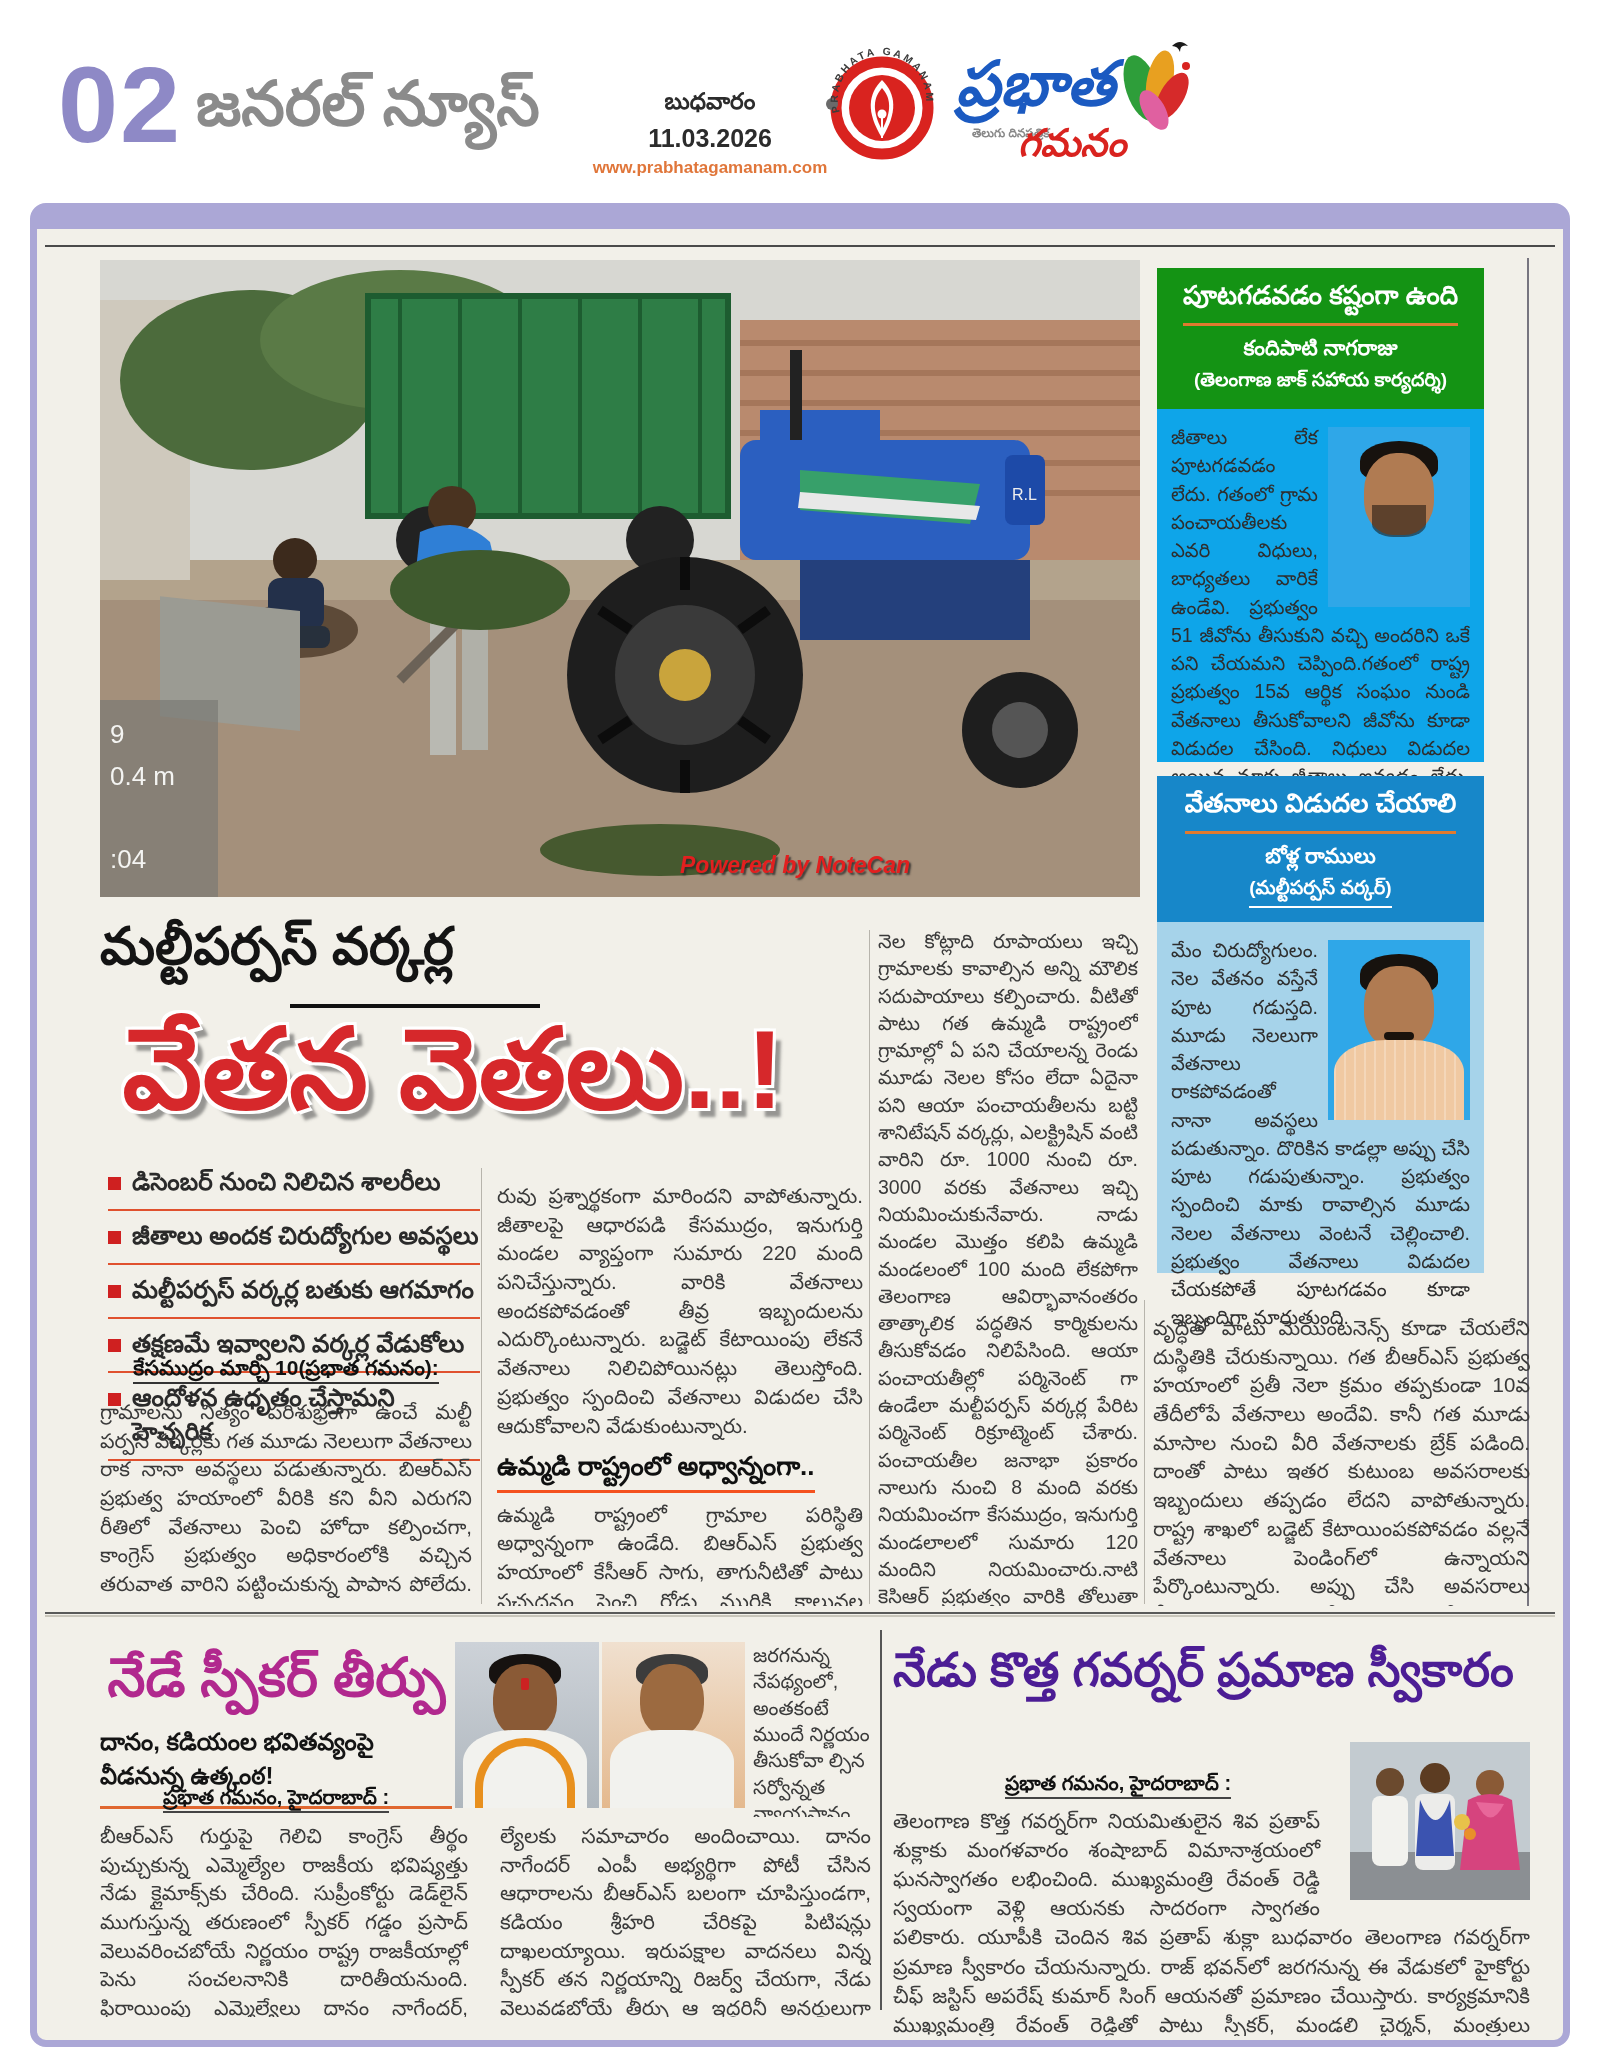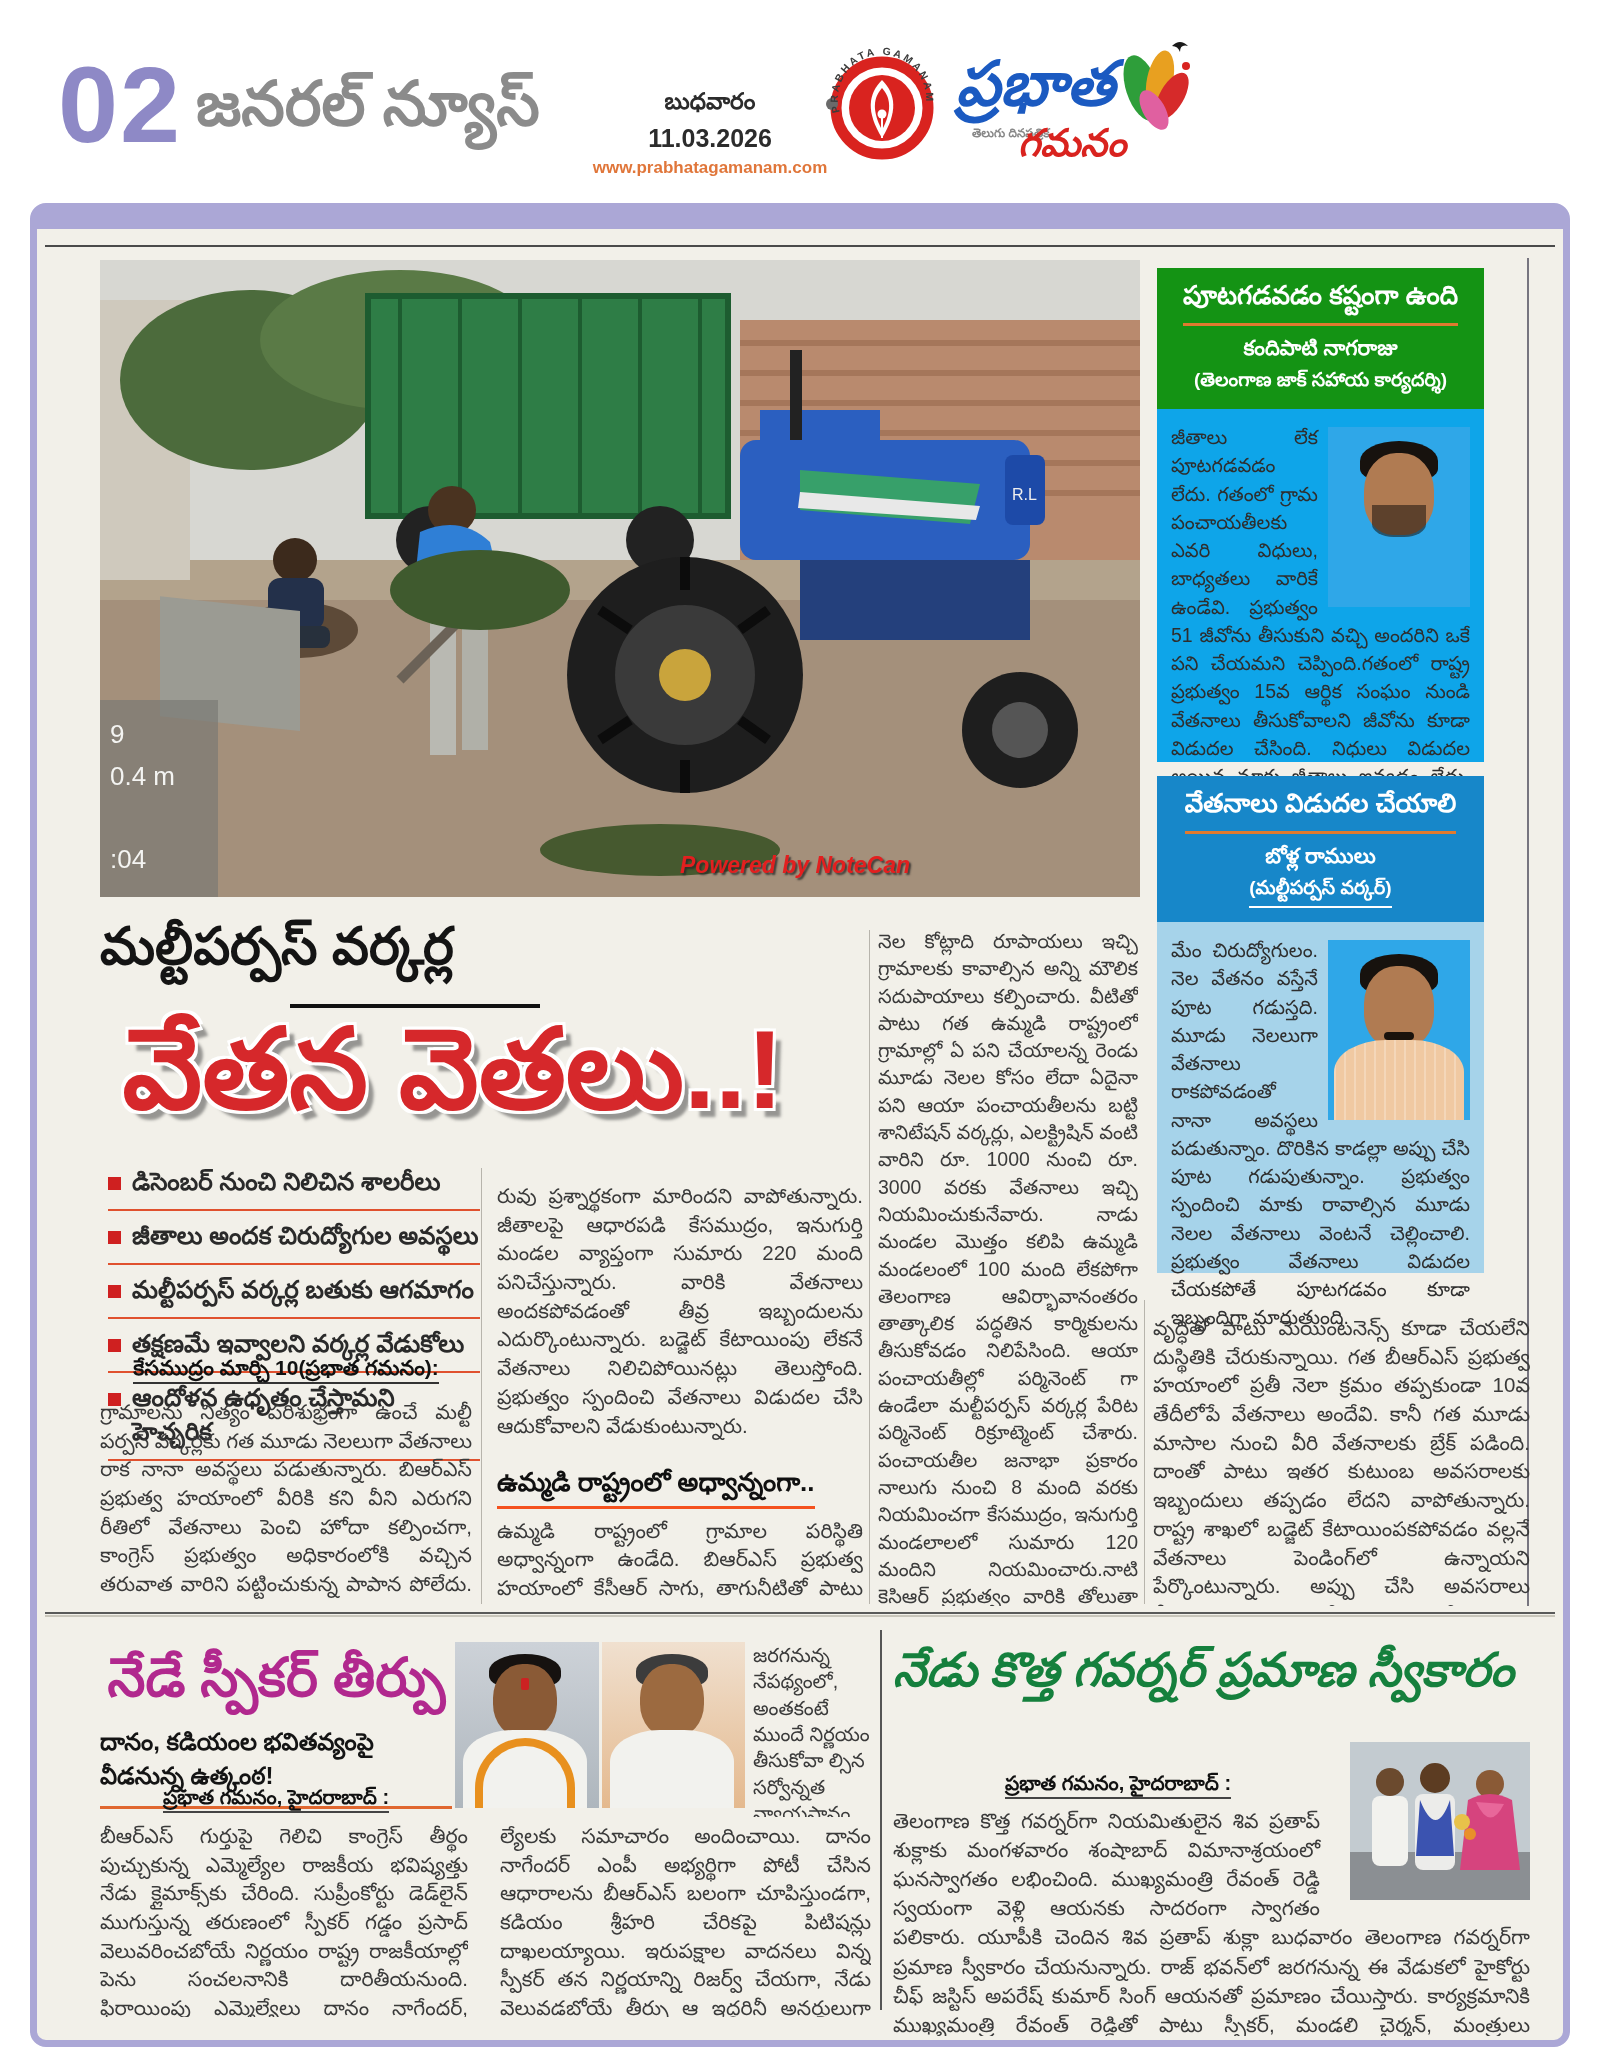--- a/index.html
+++ b/index.html
@@ -65,39 +65,39 @@
   .bullet::before { content:""; position:absolute; left:0; top:9px; width:13px; height:13px; background:#cf2020; }
   .dateline-main { position:absolute; left:100px; top:1356px; width:372px; text-align:center; }
   .dateline-main span { font-size:21px; font-weight:800; color:#111; border-bottom:2px solid #333; padding-bottom:3px; }
 
   
   .bodycol { position:absolute; font-size:20.5px; line-height:1.4; color:#3a3a3a; text-align:justify; overflow:hidden; }
   .col1 { left:100px; top:1398px; width:372px; height:205px; }
   .col2 { left:497px; top:1182px; width:366px; height:424px; }
   .col3 { left:878px; top:928px; width:260px; height:678px; font-size:19.5px; }
   .col4 { left:1153px; top:1314px; width:377px; height:292px; }
-  .subhead { font-size:26px; font-weight:800; color:#101010; text-align:left; margin:24px 0 8px; }
+  .subhead { font-size:26px; font-weight:800; color:#101010; text-align:left; margin:8px 0 8px; }
   .subhead span { border-bottom:3px solid #f4511e; padding-bottom:5px; display:inline-block; }
 
   
   .sp-head { position:absolute; left:104px; top:1646px; width:345px; text-align:center; font-size:54px; font-weight:900; color:#b1288e; }
   .sp-sub { position:absolute; left:100px; top:1728px; width:352px; font-size:24px; font-weight:800; color:#141414; border-bottom:3px solid #e0672f; padding-bottom:10px; }
   .sp-date { position:absolute; left:100px; top:1786px; width:352px; text-align:center; }
   .sp-date span, .gv-date span { font-size:20px; font-weight:800; color:#111; border-bottom:2px solid #444; padding-bottom:3px; }
   .sp-photos { position:absolute; left:455px; top:1642px; width:290px; height:166px; display:flex; gap:3px; }
   .sp-photo { flex:1; position:relative; overflow:hidden; }
   .sp-photo .head { position:absolute; left:38px; top:22px; width:64px; height:74px; background:#8a5a36; border-radius:46%; }
   .sp-photo .hair { position:absolute; left:34px; top:12px; width:72px; height:34px; background:#161210; border-radius:50% 50% 35% 35%; }
   .sp-photo .body { position:absolute; left:8px; top:88px; width:124px; height:80px; background:#f2f2ee; border-radius:40% 40% 0 0; }
   .sp-strip { position:absolute; left:753px; top:1642px; width:118px; height:175px; font-size:19.5px; line-height:1.35; color:#3a3a3a; overflow:hidden; }
   .sp-cola { position:absolute; left:100px; top:1822px; width:368px; height:195px; }
   .sp-colb { position:absolute; left:500px; top:1822px; width:371px; height:195px; }
   .divider-bottom { position:absolute; left:880px; top:1630px; width:2px; height:380px; background:#555; }
 
-  .gv-head { position:absolute; left:893px; top:1642px; width:637px; font-size:47px; font-weight:900; color:#15803d;font-style:italic; }
+  .gv-head { position:absolute; left:893px; top:1642px; width:637px; font-size:47px; font-weight:900; color:#4c1d95; }
   .gv-sub { position:absolute; left:898px; top:1716px; width:500px; font-size:25px; font-weight:800; color:#141414; border-bottom:3px solid #e0672f; padding-bottom:10px; }
   .gv-date { position:absolute; left:898px; top:1772px; width:440px; text-align:center; }
   .gv-photo { position:absolute; left:1350px; top:1742px; width:180px; height:158px; background:#b9c2c6; overflow:hidden; }
   .gv-body { position:absolute; left:893px; top:1806px; width:637px; height:230px; font-size:20.5px; line-height:1.42; color:#3a3a3a; text-align:justify; overflow:hidden; }
   .gv-float { float:right; width:210px; height:100px; }
 </style>
 </head>
 <body>
 
 <div id="page">

